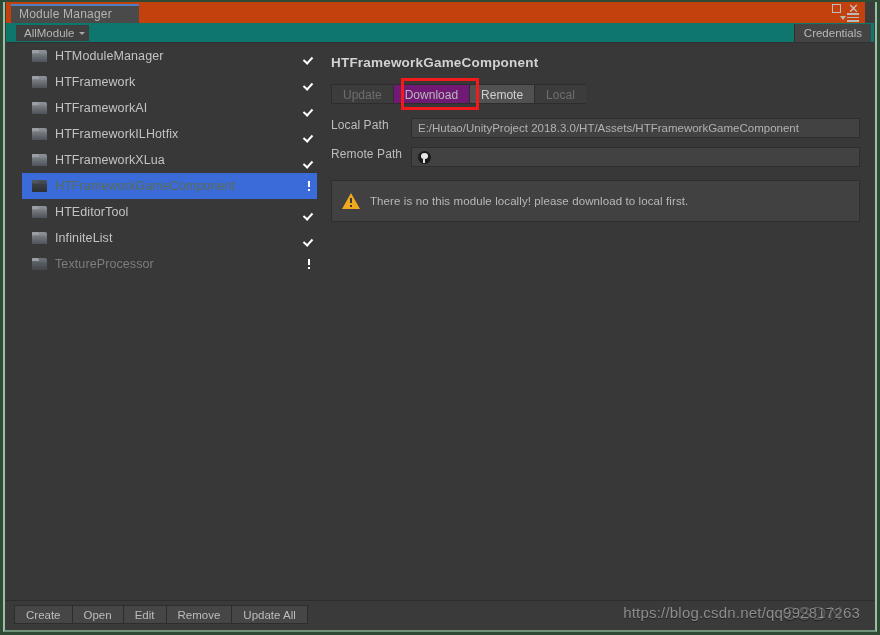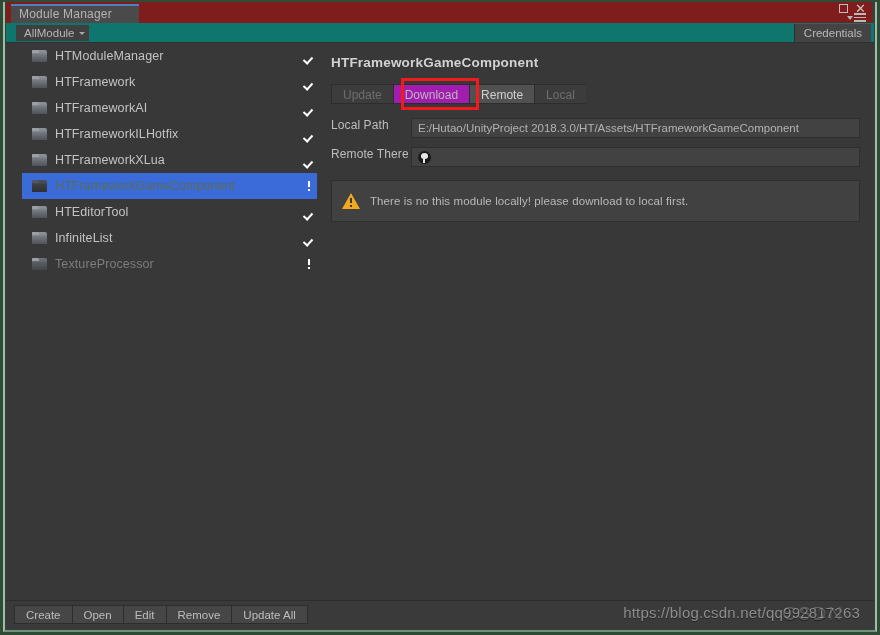--- a/index.html
+++ b/index.html
@@ -19,22 +19,22 @@
   .inner-edge{
     position:absolute;left:0;top:0;right:0;bottom:0;
     border-left:2px solid #9dbfa5;
     border-right:2px solid #9dbfa5;
     border-bottom:2px solid #6f9279;
     pointer-events:none;z-index:60;
   }
 
   
   .titlebar{
-    position:absolute;left:3px;top:0px;right:5px;height:21px;
-    background:#7f1d1d;
+    position:absolute;left:3px;top:0px;right:12px;height:21px;
+    background:#c2410c;
   }
   .tab{
     position:absolute;left:5px;top:2px;width:128px;height:19px;
     background:#4a4a4a;
     border-top:2px solid #4e7fc1;
     box-sizing:border-box;
     color:#b4b4b4;font-size:12px;line-height:17px;
     padding-left:8px;
     letter-spacing:.2px;
   }
@@ -155,21 +155,21 @@
     position:absolute;left:311px;top:0;right:0;bottom:0;
     background:#383838;padding:12px 14px 0 14px;box-sizing:border-box;
   }
   .detail h1{
     margin:0 0 14px 0;color:#d2d2d2;font-size:13.5px;font-weight:bold;letter-spacing:.2px;
   }
   .tabrow{position:relative;display:flex;height:20px;margin-bottom:14px;}
   .tbtn{
     height:20px;padding:0 11px;box-sizing:border-box;
     font-size:12px;line-height:20px;color:#b9b9b9;
-    background:#a21caf;border:1px solid #2d2d2d;border-right:0;
+    background:#701a75;border:1px solid #2d2d2d;border-right:0;
     white-space:nowrap;
   }
   .tbtn:last-child{border-right:1px solid #2d2d2d;}
   .tbtn.disabled{color:#6e6e6e;background:#3c3c3c;}
   .tbtn.active{background:#515151;color:#d0d0d0;}
   .hl-box{
     position:absolute;left:70px;top:-6px;width:78px;height:32px;
     border:3px solid #f21a1a;box-sizing:border-box;pointer-events:none;
   }
 
@@ -369,21 +369,21 @@
       </div>
 
       <div class="field">
         <div class="field-label">Local Path</div>
         <div class="field-val">
           <span>E:/Hutao/UnityProject 2018.3.0/HT/Assets/HTFrameworkGameComponent</span>
         </div>
       </div>
 
       <div class="field">
-        <div class="field-label">Remote There</div>
+        <div class="field-label">Remote Path</div>
         <div class="field-val">
           <span class="gh"></span>
         </div>
       </div>
 
       <div class="warnbox">
         <span class="warn-ico"></span>
         <span class="warn-text">There is no this module locally! please download to local first.</span>
       </div>
     </div>

